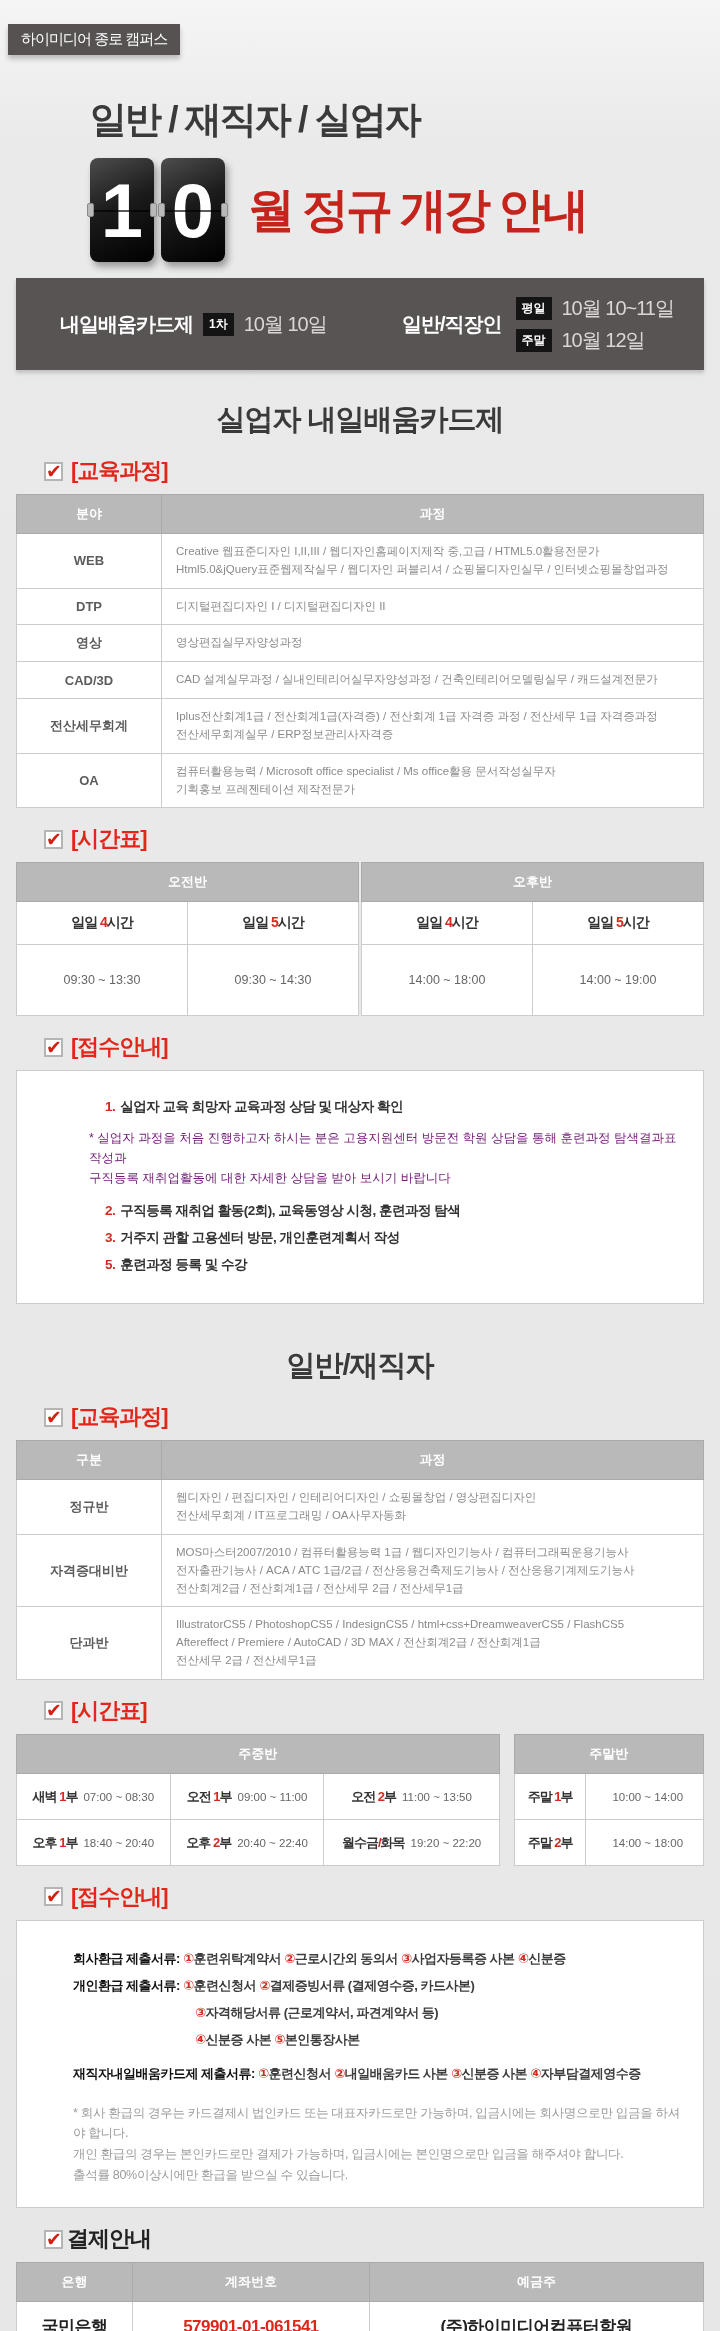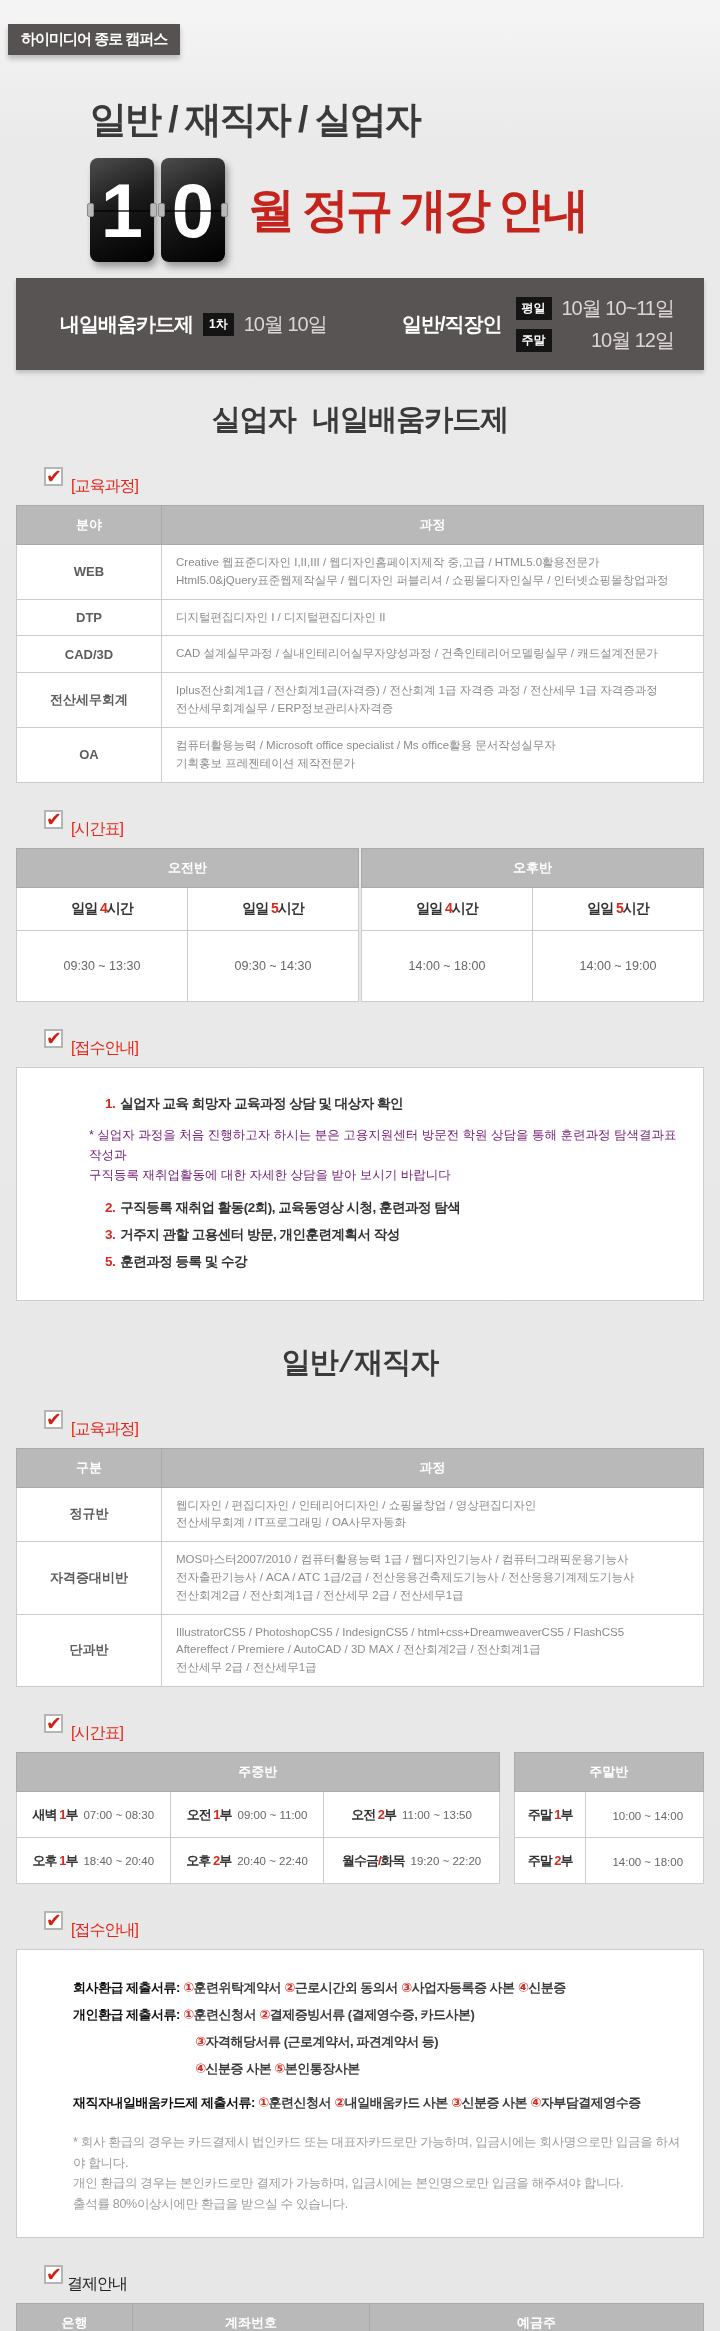--- a/index.html
+++ b/index.html
@@ -6,21 +6,21 @@
   body {
     width:720px; height:2331px; overflow:hidden;
     background:linear-gradient(180deg,#f5f5f5 0%,#eaeaea 6%,#e7e7e7 100%);
     font-family:"Liberation Sans","DejaVu Sans",sans-serif;
     color:#333;
   }
   .content { padding:0 16px; }
   .red { color:#d42a1f; }
 
   
-  .campus-badge{display:inline-block;background:#575252;color:#fff;font-size:15px;font-weight:bold;
+  .campus-badge{display:inline-block;background:#575252;color:#fff;font-size:15px;font-weight:normal;
     letter-spacing:-1px;padding:6px 13px;margin:24px 0 0 8px;box-shadow:0 4px 5px rgba(0,0,0,.22);}
 
   
   .hero{padding:40px 0 0 90px;}
   .hero-sub{font-size:37px;font-weight:bold;color:#3a3a3a;letter-spacing:-2px;}
   .hero-row{display:flex;align-items:center;margin-top:13px;}
   .flip{position:relative;width:64px;height:104px;margin-right:7px;border-radius:8px;
     background:linear-gradient(155deg,#4d4d4d 0%,#1b1b1b 45%,#000 100%);
     color:#fff;font-size:76px;font-weight:bold;display:flex;align-items:center;justify-content:center;
     box-shadow:3px 5px 7px rgba(0,0,0,.35);}
@@ -31,28 +31,28 @@
   .hero-title{font-size:47px;font-weight:bold;color:#c5241c;letter-spacing:-3px;margin-left:16px;white-space:nowrap;}
 
   
   .band{margin:16px 16px 0;background:#595454;height:92px;display:flex;align-items:center;
     justify-content:space-between;padding:0 30px 0 44px;box-shadow:0 3px 4px rgba(0,0,0,.18);}
   .band-group{display:flex;align-items:center;}
   .band-label{color:#fff;font-weight:bold;font-size:20px;letter-spacing:-1px;}
   .band-badge{background:#141414;color:#fff;font-size:12px;font-weight:bold;padding:3px 6px;margin:0 10px;}
   .band-date{color:#ddd6d6;font-size:20px;letter-spacing:-1px;}
   .band-rows{display:flex;flex-direction:column;gap:5px;margin-left:4px;}
-  .band-row{display:flex;align-items:center;justify-content:space-between;}
-
-  
-  .sec-title{text-align:center;font-size:29px;font-weight:bold;color:#3a3a3a;letter-spacing:-1px;margin:30px 0 4px;font-family:Liberation Mono, monospace;}
+  .band-row{display:flex;align-items:center;}
+
+  
+  .sec-title{text-align:center;font-size:29px;font-weight:bold;color:#3a3a3a;letter-spacing:-1px;margin:30px 0 4px;}
   .check-head{display:flex;align-items:center;margin:16px 0 8px;padding-left:28px;}
   .check-box{width:19px;height:19px;background:#fff;border:2px solid #b5b5b5;color:#d42013;
     font-size:19px;line-height:15px;font-weight:bold;text-align:center;flex:0 0 auto;}
-  .check-head .label{margin-left:8px;font-size:16px;font-weight:normal;letter-spacing:-1px;color:#e32619;margin-top:20px;}
+  .check-head .label{margin-left:8px;font-size:22px;font-weight:bold;letter-spacing:-1px;color:#e32619;}
   .check-head.dark .label{color:#222;margin-left:4px;}
 
   
   table{width:100%;border-collapse:collapse;background:#fff;}
   th{background:#b9b9b9;color:#fff;font-size:13px;font-weight:bold;padding:10px 16px;border:1px solid #aaa;}
   td{border:1px solid #ccc;}
   .cat{width:145px;text-align:center;font-size:13px;font-weight:bold;color:#5c5c5c;padding:2px 4px;}
   .courses{font-size:11.5px;color:#8a8a8a;line-height:1.55;padding:9px 14px;white-space:pre-line;}
 
   
@@ -143,20 +143,24 @@
       <tr>
             <td class="cat">WEB</td>
             <td class="courses">Creative 웹표준디자인 I,II,III / 웹디자인홈페이지제작 중,고급 / HTML5.0활용전문가
 Html5.0&amp;jQuery표준웹제작실무 / 웹디자인 퍼블리셔 / 쇼핑몰디자인실무 / 인터넷쇼핑몰창업과정</td>
           </tr>
       <tr>
             <td class="cat">DTP</td>
             <td class="courses">디지털편집디자인 I / 디지털편집디자인 II</td>
           </tr>
       <tr>
+            <td class="cat">영상</td>
+            <td class="courses">영상편집실무자양성과정</td>
+          </tr>
+      <tr>
             <td class="cat">CAD/3D</td>
             <td class="courses">CAD 설계실무과정 / 실내인테리어실무자양성과정 / 건축인테리어모델링실무 / 캐드설계전문가</td>
           </tr>
       <tr>
             <td class="cat">전산세무회계</td>
             <td class="courses">Iplus전산회계1급 / 전산회계1급(자격증) / 전산회계 1급 자격증 과정 / 전산세무 1급 자격증과정
 전산세무회계실무 / ERP정보관리사자격증</td>
           </tr>
       <tr>
             <td class="cat">OA</td>

